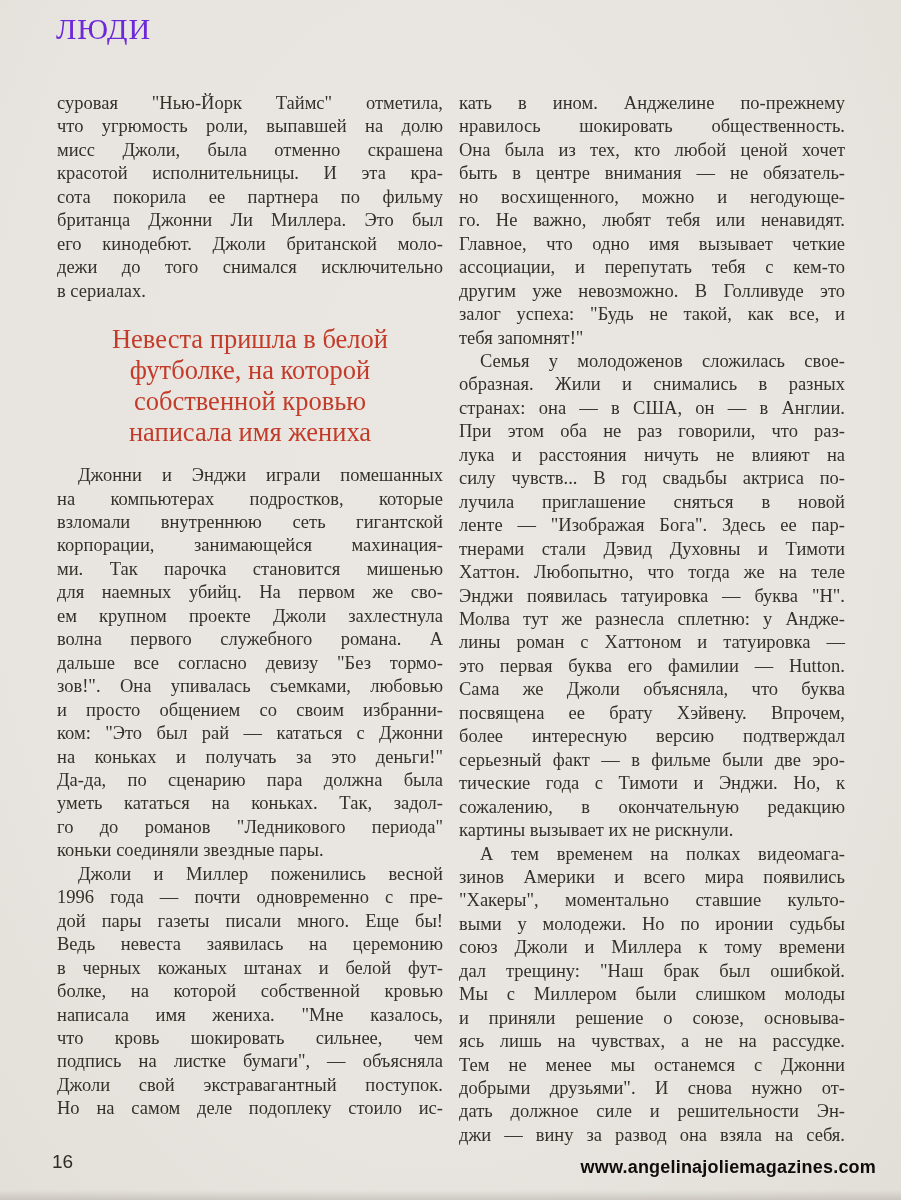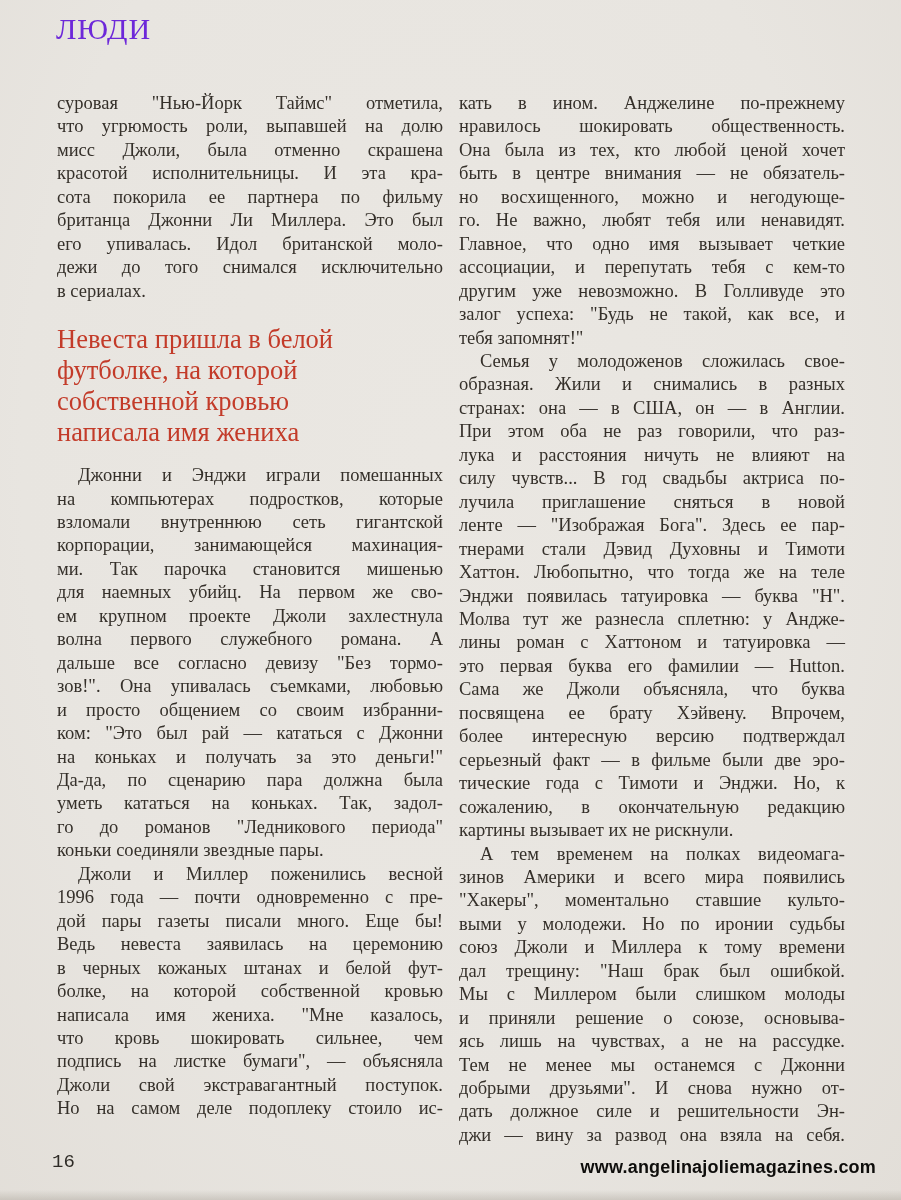--- a/index.html
+++ b/index.html
@@ -35,25 +35,25 @@
     white-space: normal;
   }
   .line.just { text-align: justify; text-align-last: justify; text-justify: inter-word; }
   .line.just.last { text-align-last: left; }
   .line.indent { text-indent: 21px; }
   .heading { margin: 21px 0 16px 0; }
   .heading .line {
     font-size: 26.5px;
     line-height: 31px;
     color: #c33b29;
-    text-align: left;
+    text-align: center;
   }
   .page-number {
     position: absolute; left: 52px; top: 1151px;
-    font-family: Liberation Mono, monospace;
+    font-family: Liberation Sans, sans-serif;
     font-size: 19px; color: #2e2b26;
   }
   .watermark {
     position: absolute; right: 25px; top: 1157px;
     font-family: "Liberation Sans", sans-serif;
     font-weight: 700;
     font-size: 18px;
     letter-spacing: 0.2px;
     color: #0e0d0b;
   }
@@ -65,21 +65,21 @@
 
 <div class="columns">
   <div class="col">
       <div class="para">
         <div class="line just">суровая "Нью-Йорк Таймс" отметила,</div>
         <div class="line just">что угрюмость роли, выпавшей на долю</div>
         <div class="line just">мисс Джоли, была отменно скрашена</div>
         <div class="line just">красотой исполнительницы. И эта кра-</div>
         <div class="line just">сота покорила ее партнера по фильму</div>
         <div class="line just">британца Джонни Ли Миллера. Это был</div>
-        <div class="line just">его упивалась. Идол британской моло-</div>
+        <div class="line just">его кинодебют. Джоли британской моло-</div>
         <div class="line just">дежи до того снимался исключительно</div>
         <div class="line just last">в сериалах.</div>
       </div>
       <div class="heading">
         <div class="line">Невеста пришла в белой</div>
         <div class="line">футболке, на которой</div>
         <div class="line">собственной кровью</div>
         <div class="line">написала имя жениха</div>
       </div>
       <div class="para">

